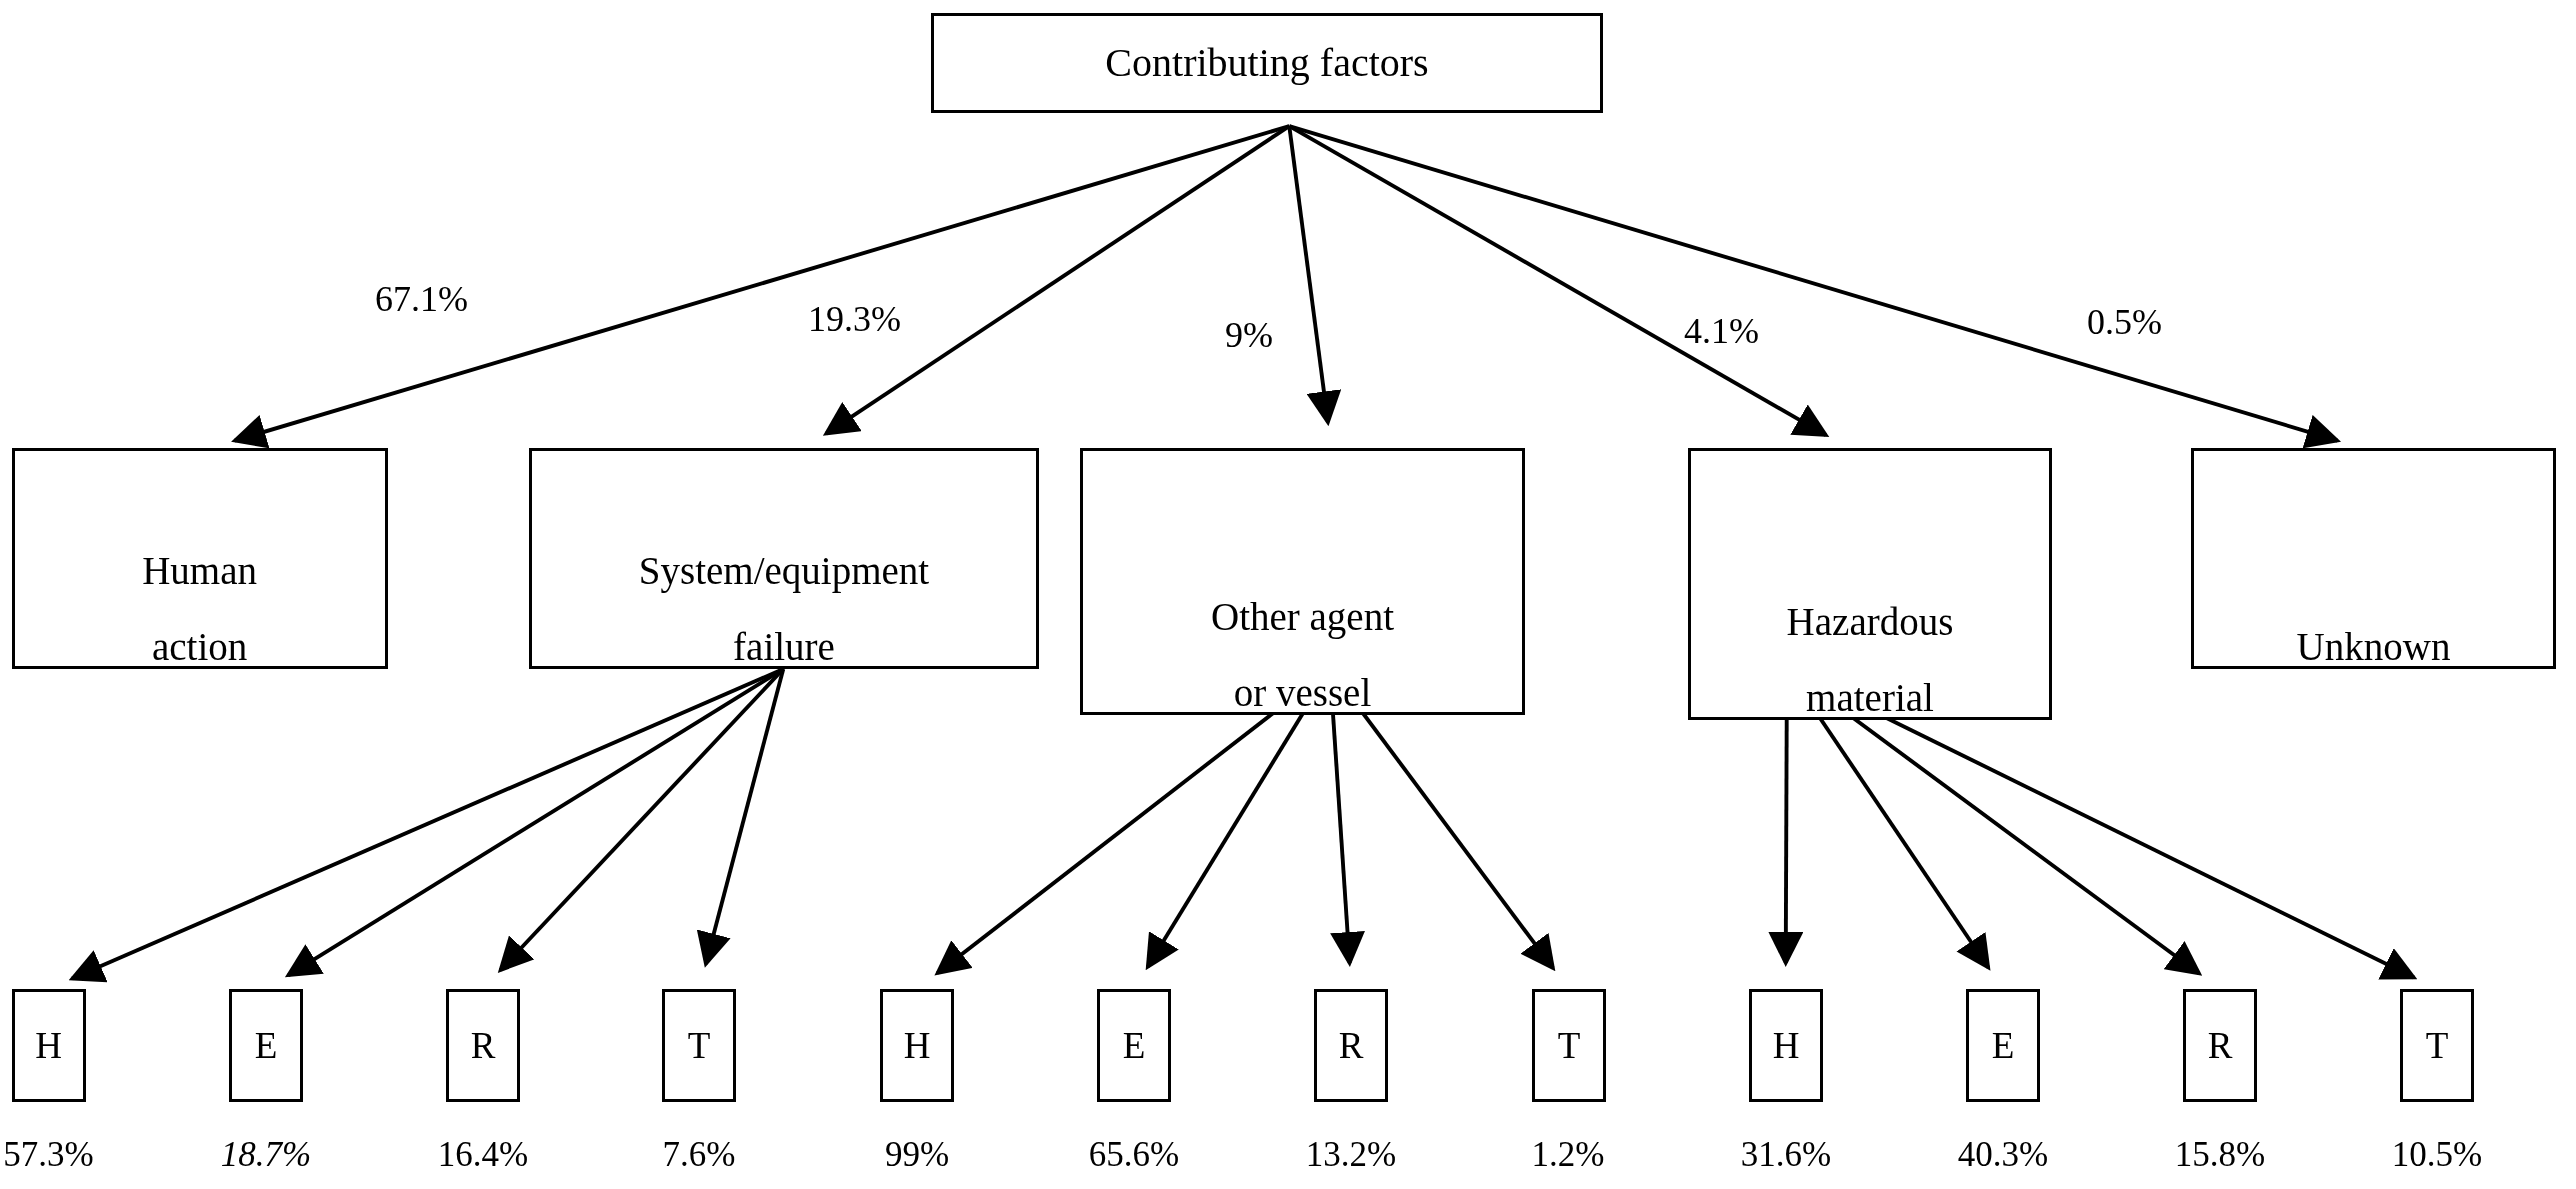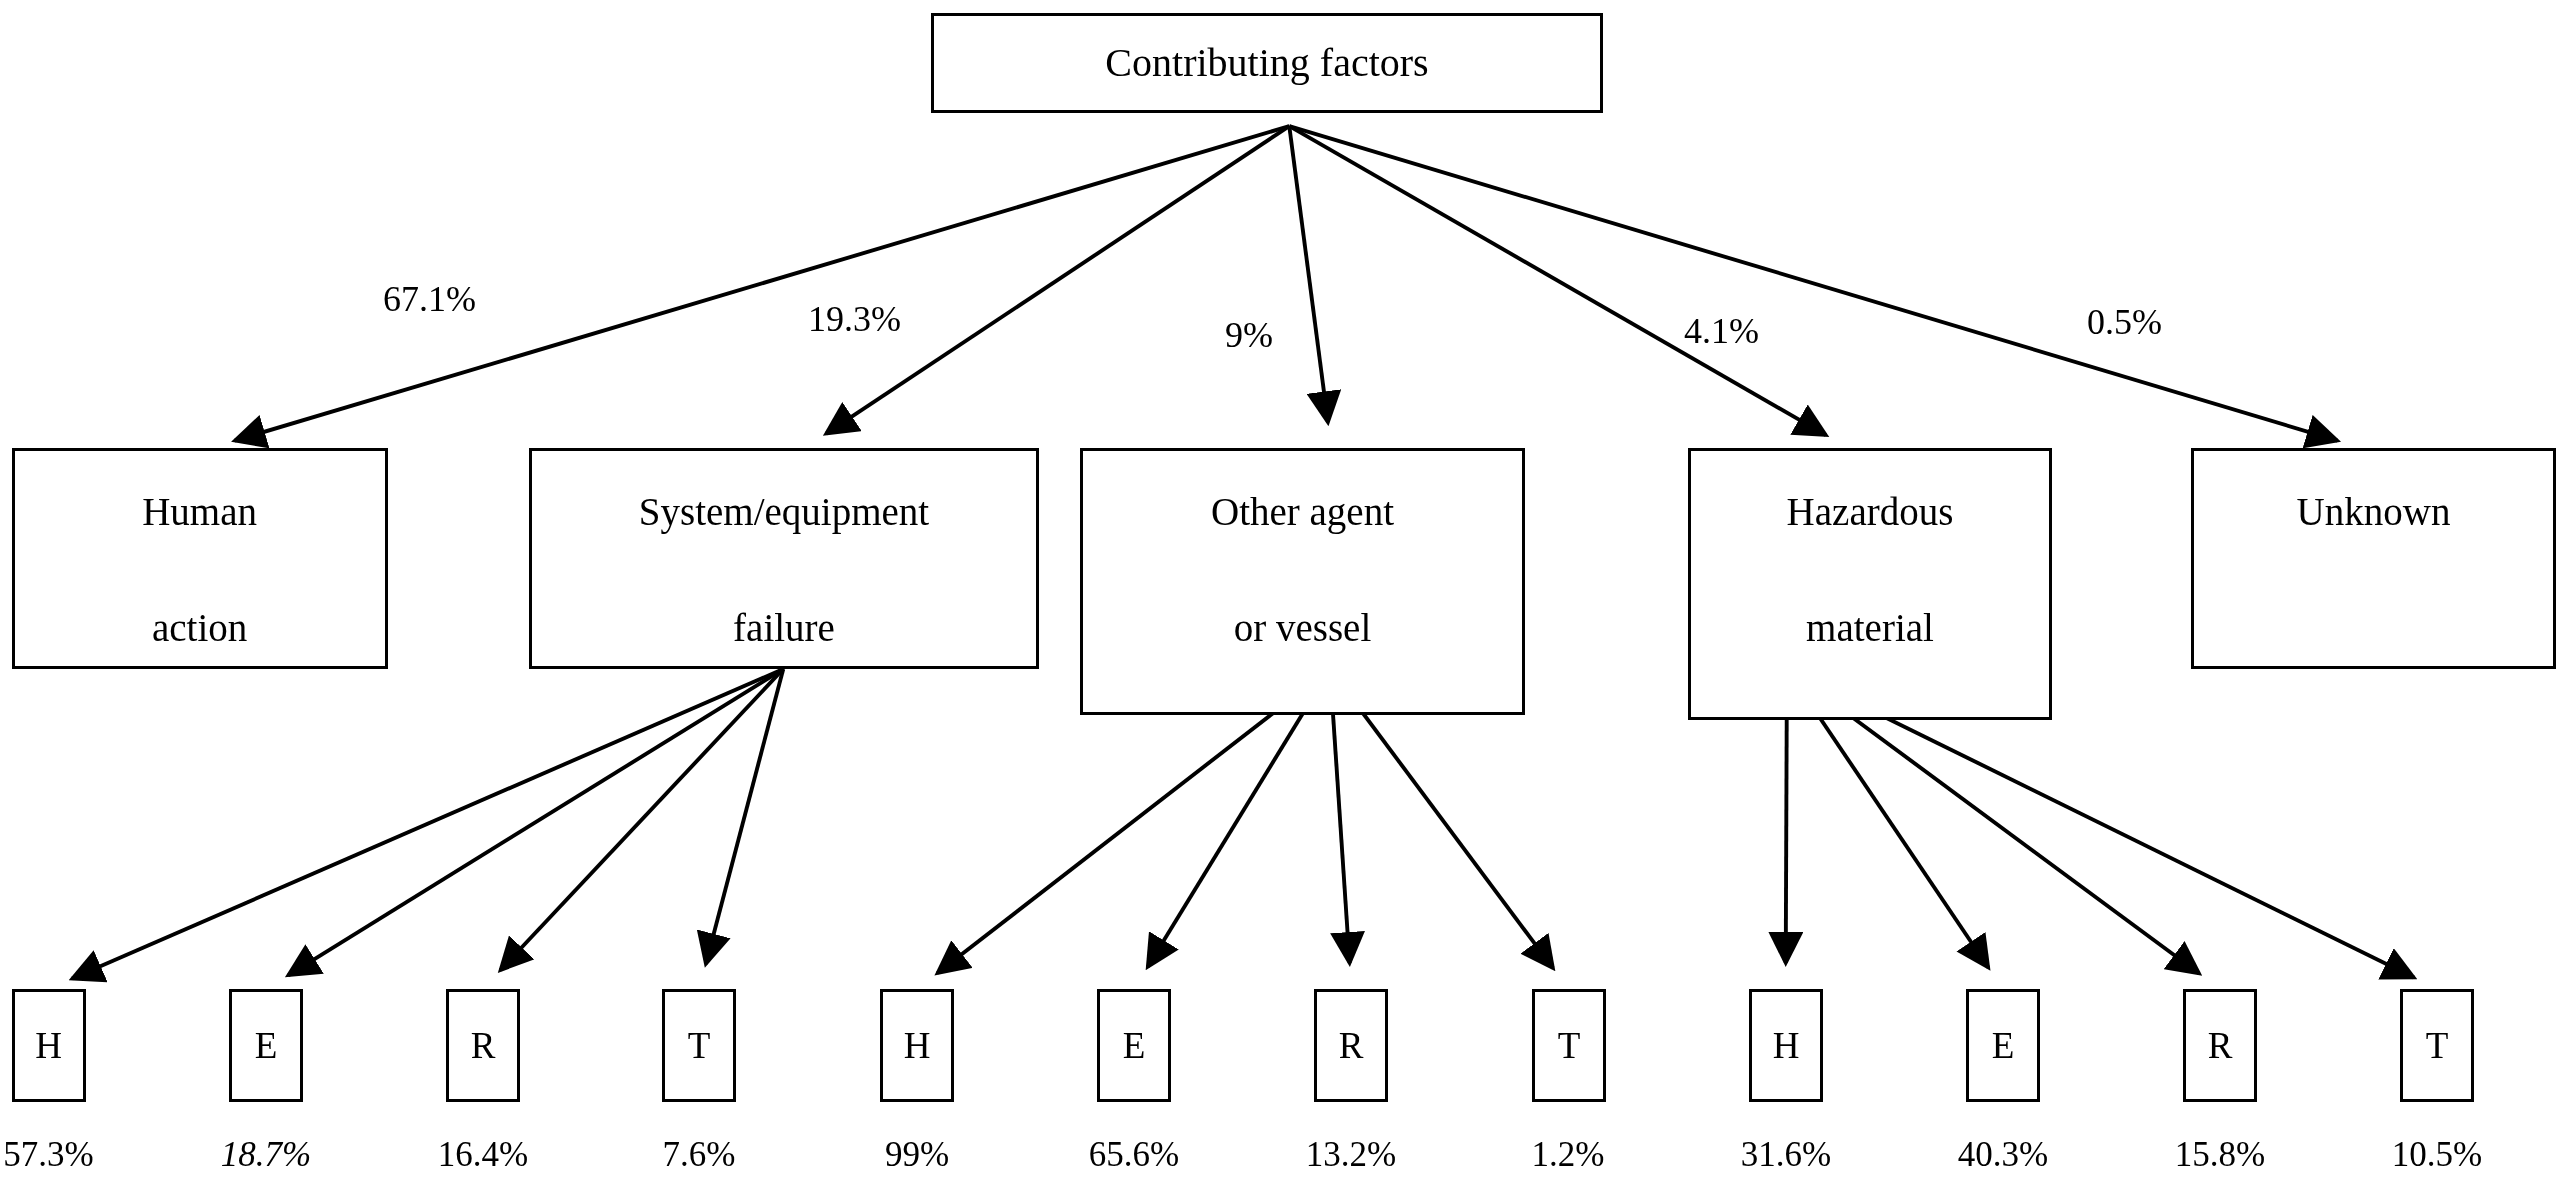--- a/index.html
+++ b/index.html
@@ -36,23 +36,22 @@
     text-align: center;
     color: #000000;
   }
   .node-root {
     font-size: 40px;
     line-height: 1.1;
   }
   .node-l2 {
     font-size: 39px;
     line-height: 1.0;
-    justify-content: flex-start;
+    justify-content: flex-end;
     padding-top: 41px;
-    gap: 40px;
   }
   .node-l2 .line1 { display: block; }
   .node-l2 .line2 { display: block; margin-top: 37px; }
   .node-leaf {
     font-size: 37px;
     line-height: 1.0;
   }
   .edge-label {
     position: absolute;
     font-size: 36px;
@@ -99,21 +98,21 @@
         <line x1="2765" y1="1035" x2="3402.827965408173" y2="1506.2311087717098" marker-end="url(#arrowhead)"></line>
         <line x1="2765" y1="1035" x2="3735.1094762786856" y2="1512.3401498587966" marker-end="url(#arrowhead)"></line>
       </g>
   </svg>
 
   <div class="node node-root" id="root-node" style="left: 931px; top: 13px; width: 672px; height: 100px;">
     <span>Contributing factors</span>
   </div>
 
   <div id="edge-labels">
-      <div class="edge-label" style="left: 375px; top: 281px; margin-left: 8px;">67.1%</div>
+      <div class="edge-label" style="left: 375px; top: 281px;">67.1%</div>
       <div class="edge-label" style="left: 808px; top: 301px;">19.3%</div>
       <div class="edge-label" style="left: 1225px; top: 317px;">9%</div>
       <div class="edge-label" style="left: 1684px; top: 313px;">4.1%</div>
       <div class="edge-label" style="left: 2087px; top: 304px;">0.5%</div>
     </div>
 
   <div id="level2-group">
       <div class="node node-l2" style="left: 11.6px; top: 448px; width: 376px; height: 221px;">
         <span class="line1">Human</span>
         <span class="line2">action</span>

